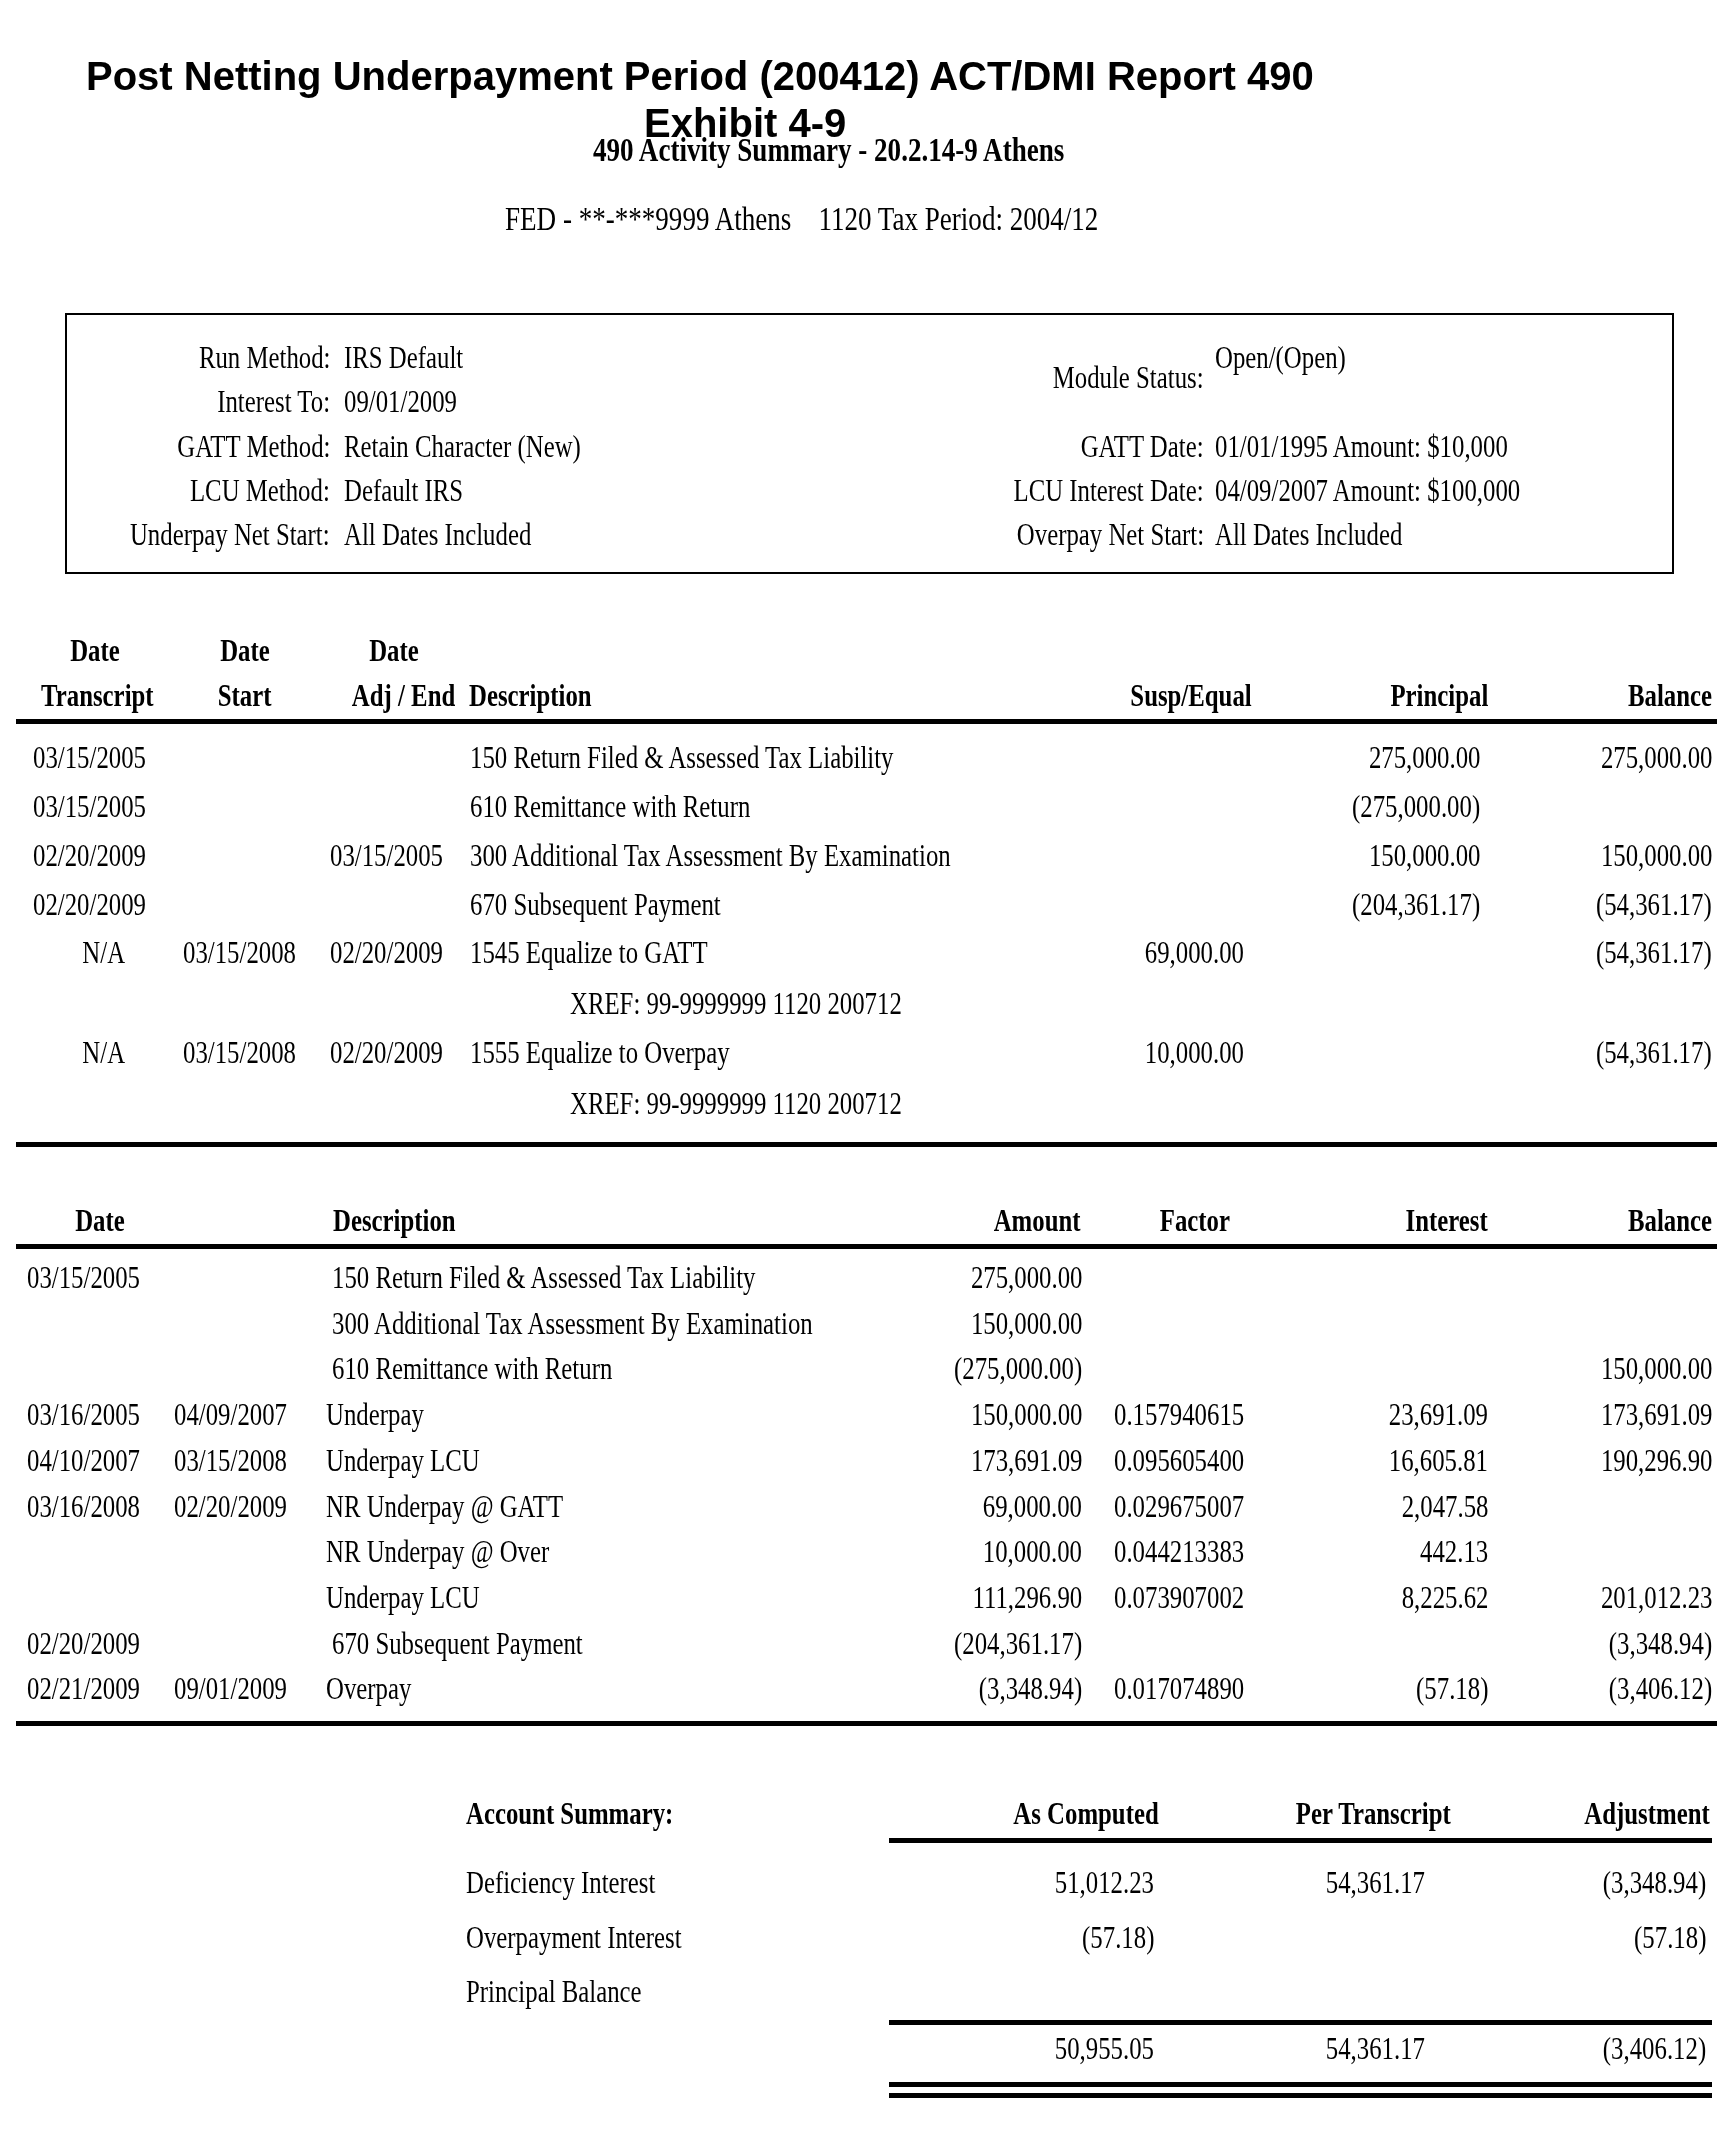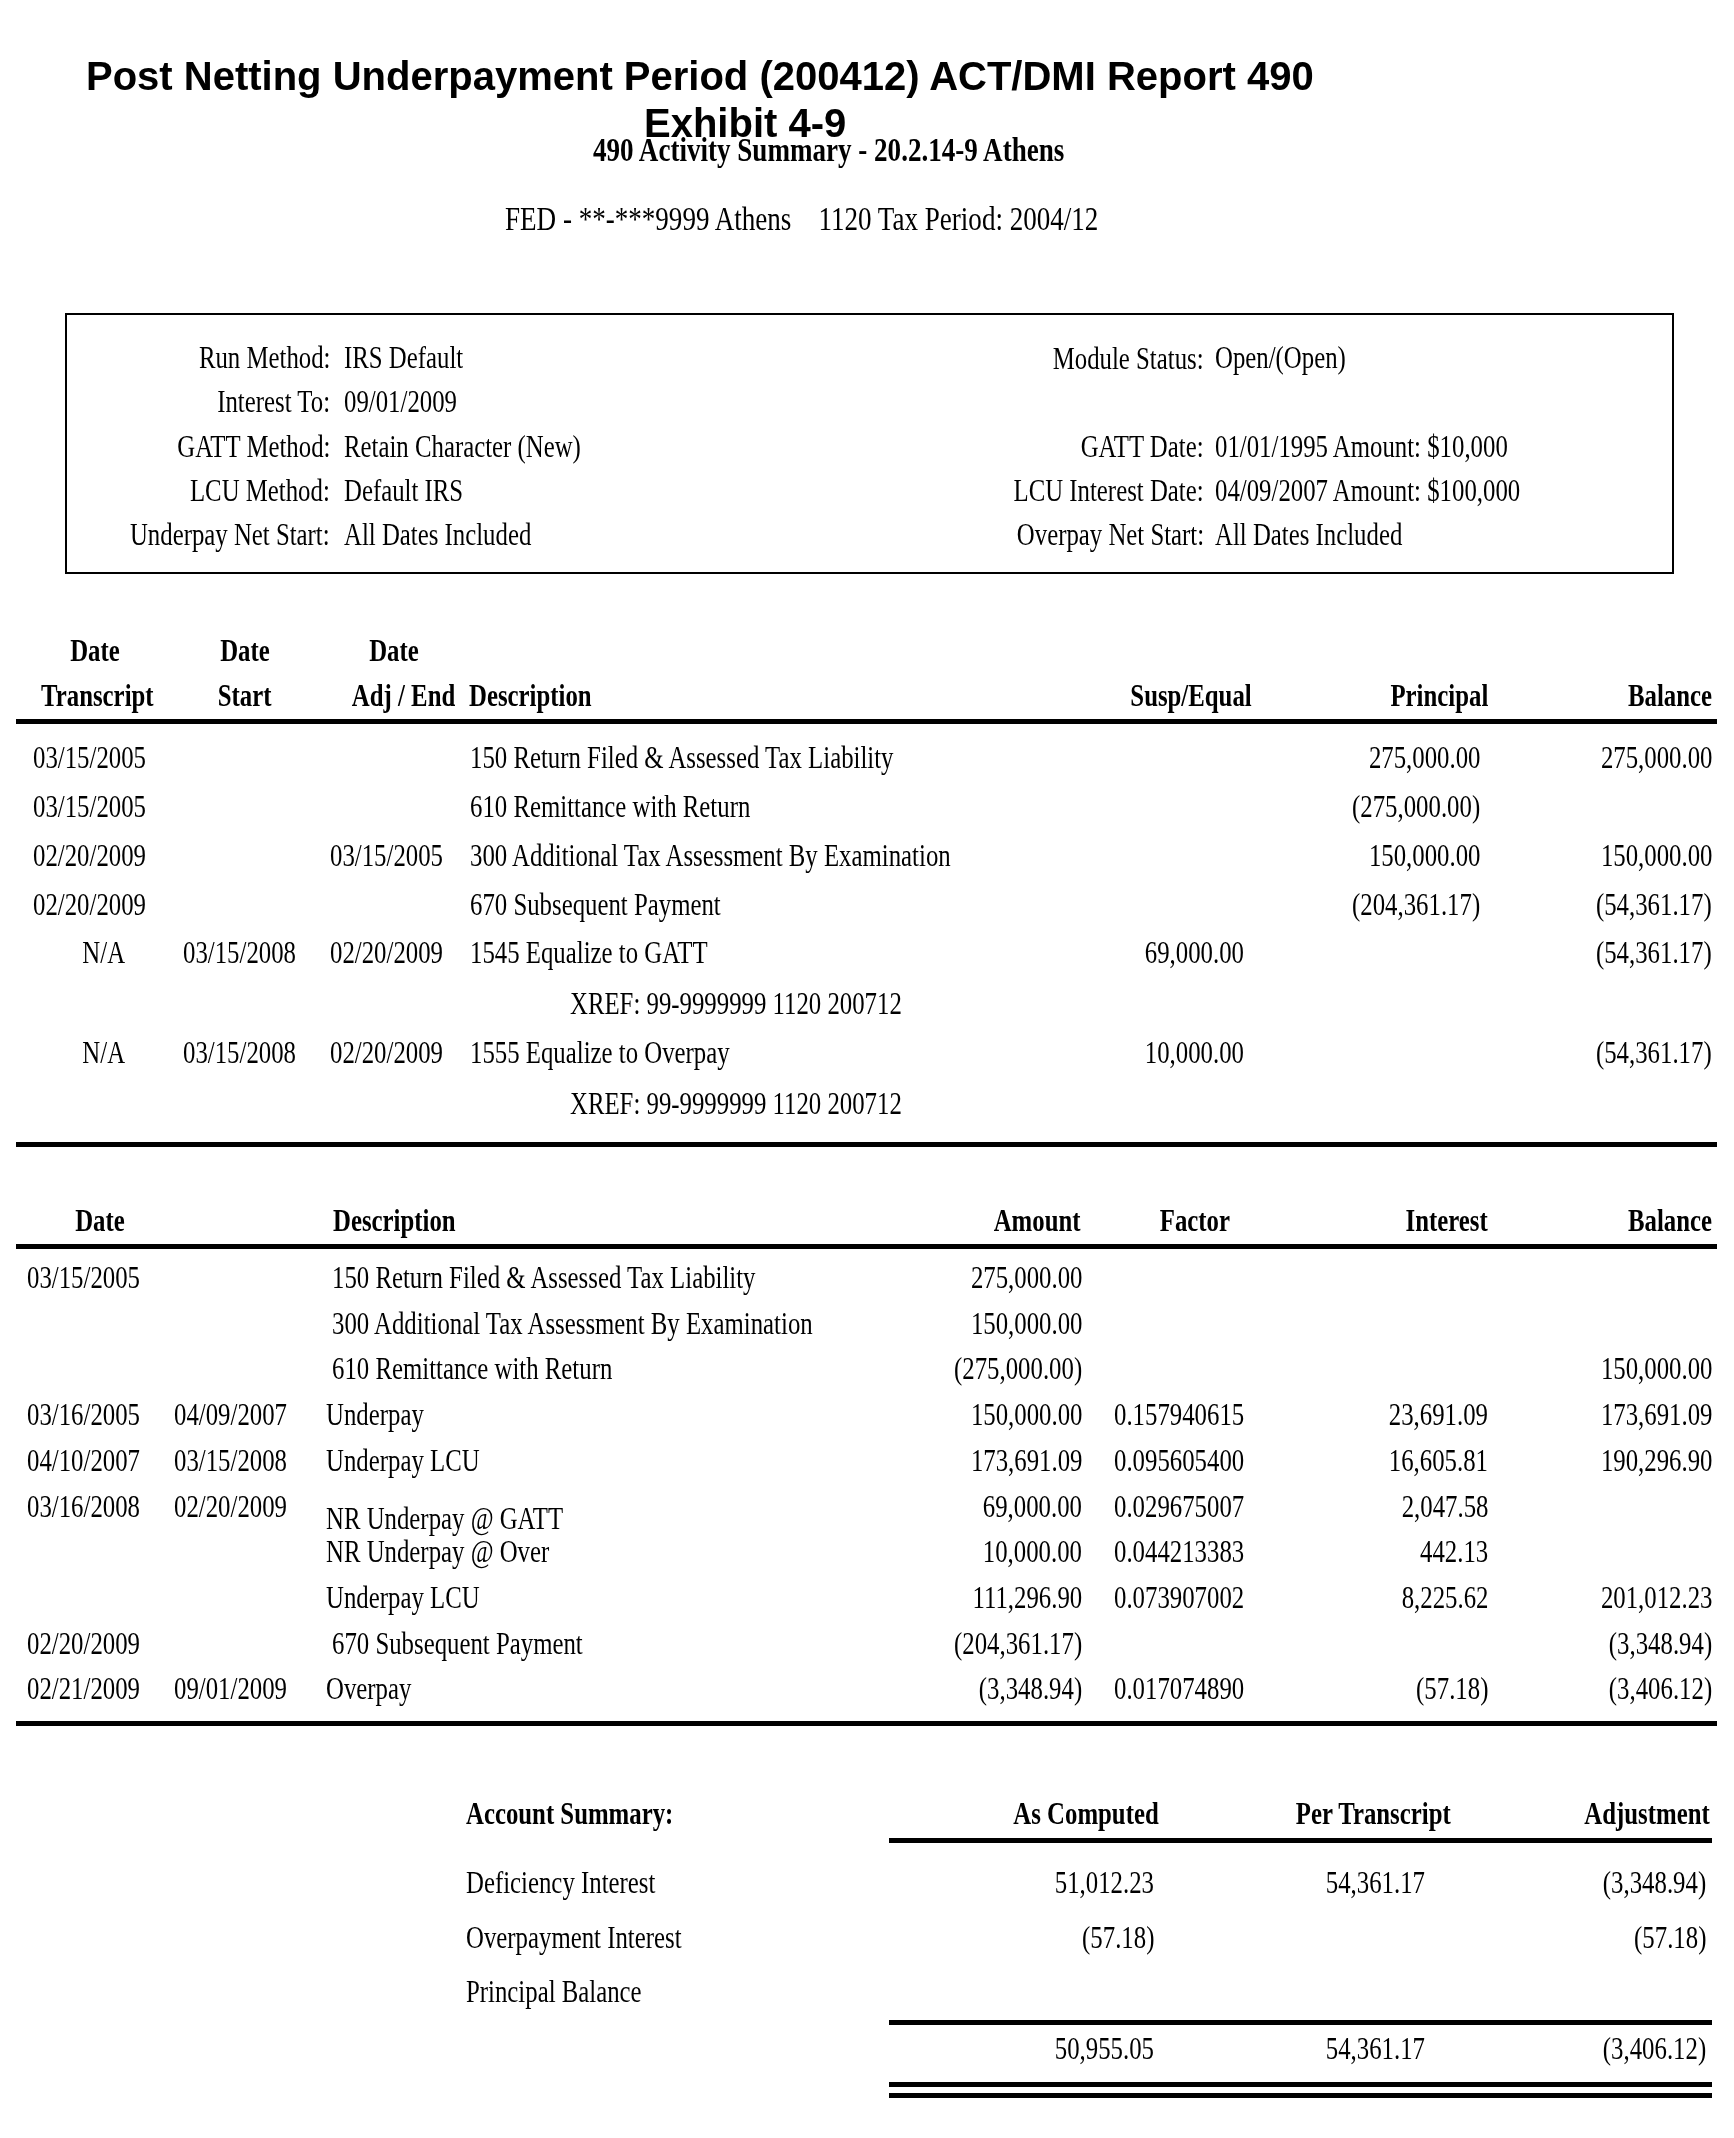--- a/index.html
+++ b/index.html
@@ -34,21 +34,21 @@
     <div class="abs txt r" style="left: 54px; top: 384px; width: 276px;"><span class="condr">Interest To:</span></div>
     <div class="abs txt " style="left: 344px; top: 384px;"><span class="cond">09/01/2009</span></div>
     <div class="abs txt r" style="left: 54px; top: 429px; width: 276px;"><span class="condr">GATT Method:</span></div>
     <div class="abs txt " style="left: 344px; top: 429px;"><span class="cond">Retain Character (New)</span></div>
     <div class="abs txt r" style="left: 54px; top: 473px; width: 276px;"><span class="condr">LCU Method:</span></div>
     <div class="abs txt " style="left: 344px; top: 473px;"><span class="cond">Default IRS</span></div>
     <div class="abs txt r" style="left: 54px; top: 517px; width: 276px;"><span class="condr">Underpay Net Start:</span></div>
     <div class="abs txt " style="left: 344px; top: 517px;"><span class="cond">All Dates Included</span></div>
   </div>
 <div id="info-right">
-    <div class="abs txt r" style="left: 905px; top: 341px; width: 299px;"><span class="condr">Module Status:</span></div>
+    <div class="abs txt r" style="left: 905px; top: 360px; width: 299px;"><span class="condr">Module Status:</span></div>
     <div class="abs txt " style="left: 1215px; top: 340px;"><span class="cond">Open/(Open)</span></div>
     <div class="abs txt r" style="left: 905px; top: 429px; width: 299px;"><span class="condr">GATT Date:</span></div>
     <div class="abs txt " style="left: 1215px; top: 429px;"><span class="cond">01/01/1995  Amount:  $10,000</span></div>
     <div class="abs txt r" style="left: 905px; top: 473px; width: 299px;"><span class="condr">LCU Interest Date:</span></div>
     <div class="abs txt " style="left: 1215px; top: 473px;"><span class="cond">04/09/2007  Amount:  $100,000</span></div>
     <div class="abs txt r" style="left: 905px; top: 517px; width: 299px;"><span class="condr">Overpay Net Start:</span></div>
     <div class="abs txt " style="left: 1215px; top: 517px;"><span class="cond">All Dates Included</span></div>
   </div>
 
 <div>
@@ -174,21 +174,21 @@
         <div class="abs txt " style="left: 174px; top: 1443px;"><span class="cond">03/15/2008</span></div>
         <div class="abs txt " style="left: 326px; top: 1443px;"><span class="cond">Underpay LCU</span></div>
         <div class="abs txt r" style="left: 896px; top: 1443px; width: 186px;"><span class="condr">173,691.09</span></div>
         <div class="abs txt " style="left: 1114px; top: 1443px;"><span class="cond">0.095605400</span></div>
         <div class="abs txt r" style="left: 1303px; top: 1443px; width: 185px;"><span class="condr">16,605.81</span></div>
         <div class="abs txt r" style="left: 1520px; top: 1443px; width: 192px;"><span class="condr">190,296.90</span></div>
       </div>
       <div>
         <div class="abs txt " style="left: 27px; top: 1489px;"><span class="cond">03/16/2008</span></div>
         <div class="abs txt " style="left: 174px; top: 1489px;"><span class="cond">02/20/2009</span></div>
-        <div class="abs txt " style="left: 326px; top: 1489px; margin-top: 12px;"><span class="cond">NR Underpay @ GATT</span></div>
+        <div class="abs txt " style="left: 326px; top: 1489px;"><span class="cond">NR Underpay @ GATT</span></div>
         <div class="abs txt r" style="left: 896px; top: 1489px; width: 186px;"><span class="condr">69,000.00</span></div>
         <div class="abs txt " style="left: 1114px; top: 1489px;"><span class="cond">0.029675007</span></div>
         <div class="abs txt r" style="left: 1303px; top: 1489px; width: 185px;"><span class="condr">2,047.58</span></div>
         <div class="abs txt r" style="left: 1520px; top: 1489px; width: 192px;"><span class="condr"></span></div>
       </div>
       <div>
         <div class="abs txt " style="left: 27px; top: 1534px;"><span class="cond"></span></div>
         <div class="abs txt " style="left: 174px; top: 1534px;"><span class="cond"></span></div>
         <div class="abs txt " style="left: 326px; top: 1534px;"><span class="cond">NR Underpay @ Over</span></div>
         <div class="abs txt r" style="left: 896px; top: 1534px; width: 186px;"><span class="condr">10,000.00</span></div>

